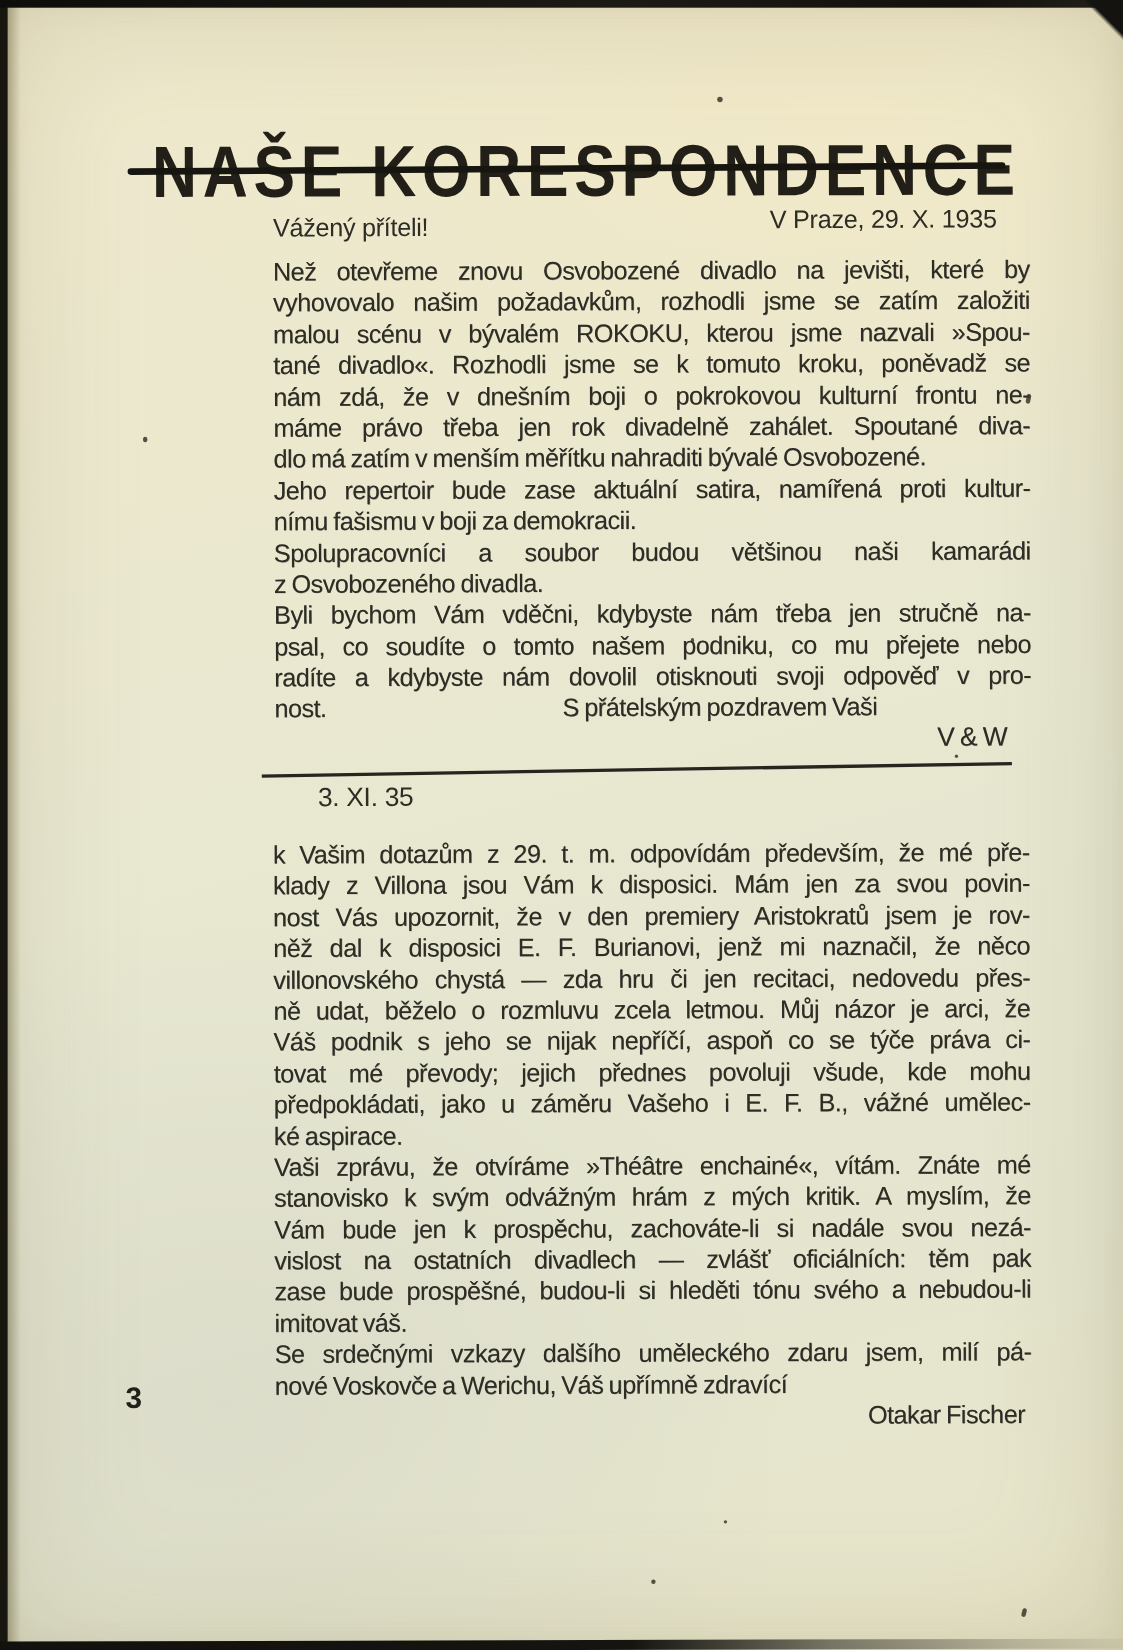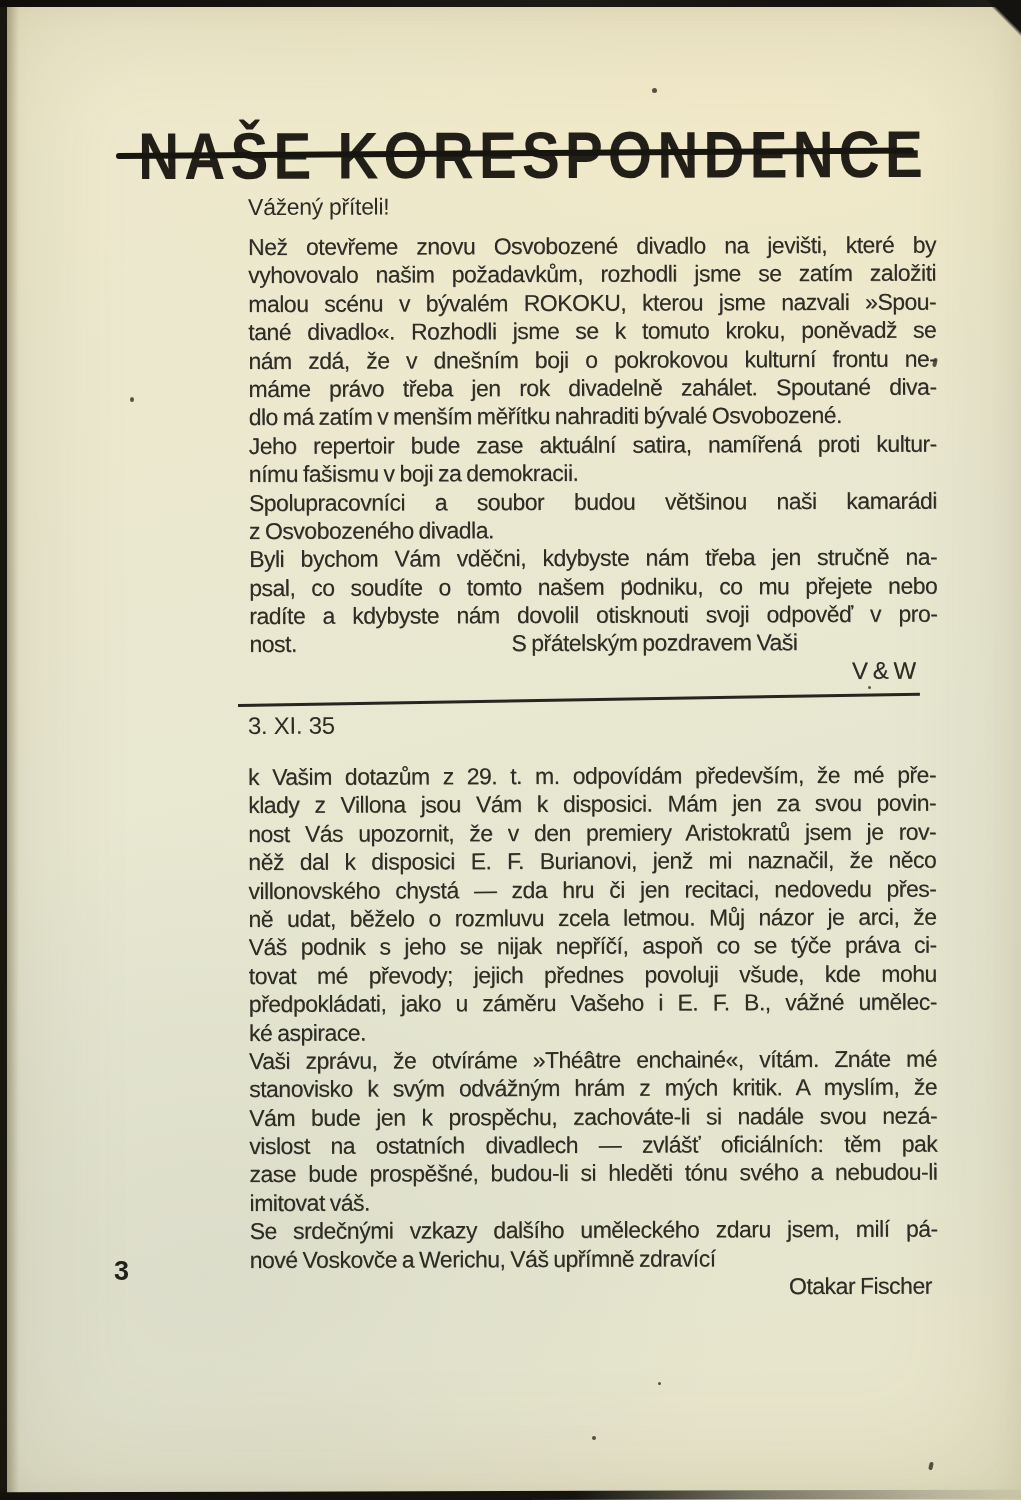--- a/index.html
+++ b/index.html
@@ -49,21 +49,21 @@
   .letter-head {
     position:absolute; left:248px; width:688px;
     display:flex; justify-content:space-between; align-items:flex-start;
     font-size:23px; letter-spacing:-0.3px;
     transform: rotate(-0.2deg); transform-origin:left top;
   }
   .head1 { top:188px; }
   .head2 { top:712px; }
   .salutation { padding-top:6px; }
   .head1 .dateline { padding-right:30px; }
-  .head2 .dateline { padding-right:16px; font-size:24px; }
+  .head2 .dateline { padding-right:16px; font-size:24px;margin-left:41px; }
 
   .letter-body {
     position:absolute; left:248px; width:688px;
     font-size:23px; line-height:28.4px;
     letter-spacing:-0.5px; word-spacing:-1px;
     transform: rotate(-0.2deg); transform-origin:left top;
     text-shadow: 0.3px 0.3px 0.4px rgba(45,44,37,0.45);
   }
   .body1 { top:233px; }
   .body2 { top:763px; }
@@ -103,20 +103,21 @@
 <body>
 
 <div class="page">
   <div class="vignette"></div>
 
   <h1 class="title">NAŠE KORESPONDENCE</h1>
   <div class="title-rule"></div>
 
   <div class="letter-head head1">
     <span class="salutation">Vážený příteli!</span>
+    <span class="dateline">V Praze, 29. X. 1935</span>
   </div>
 
   <div class="letter-body body1">
     <div>
         <div class="para">
           <div class="line">Než otevřeme znovu Osvobozené divadlo na jevišti, které by</div>
           <div class="line">vyhovovalo našim požadavkům, rozhodli jsme se zatím založiti</div>
           <div class="line">malou scénu v bývalém ROKOKU, kterou jsme nazvali »Spou-</div>
           <div class="line">tané divadlo«. Rozhodli jsme se k tomuto kroku, poněvadž se</div>
           <div class="line">nám zdá, že v dnešním boji o pokrokovou kulturní frontu ne-</div>

